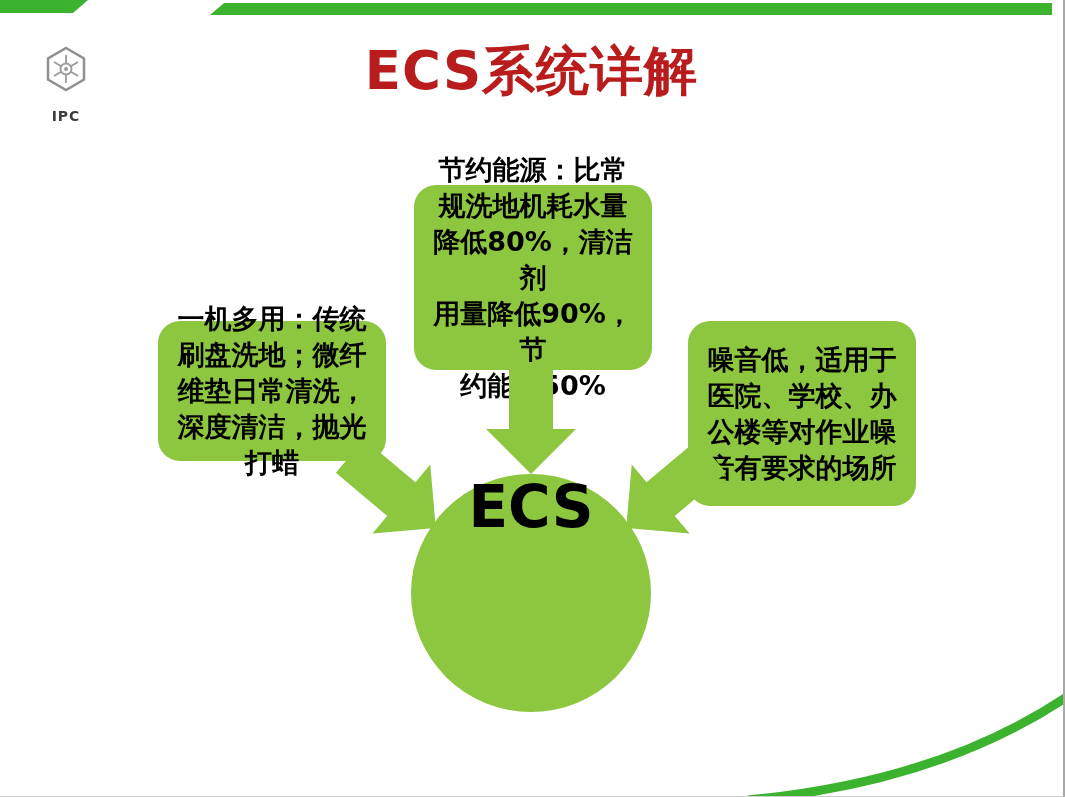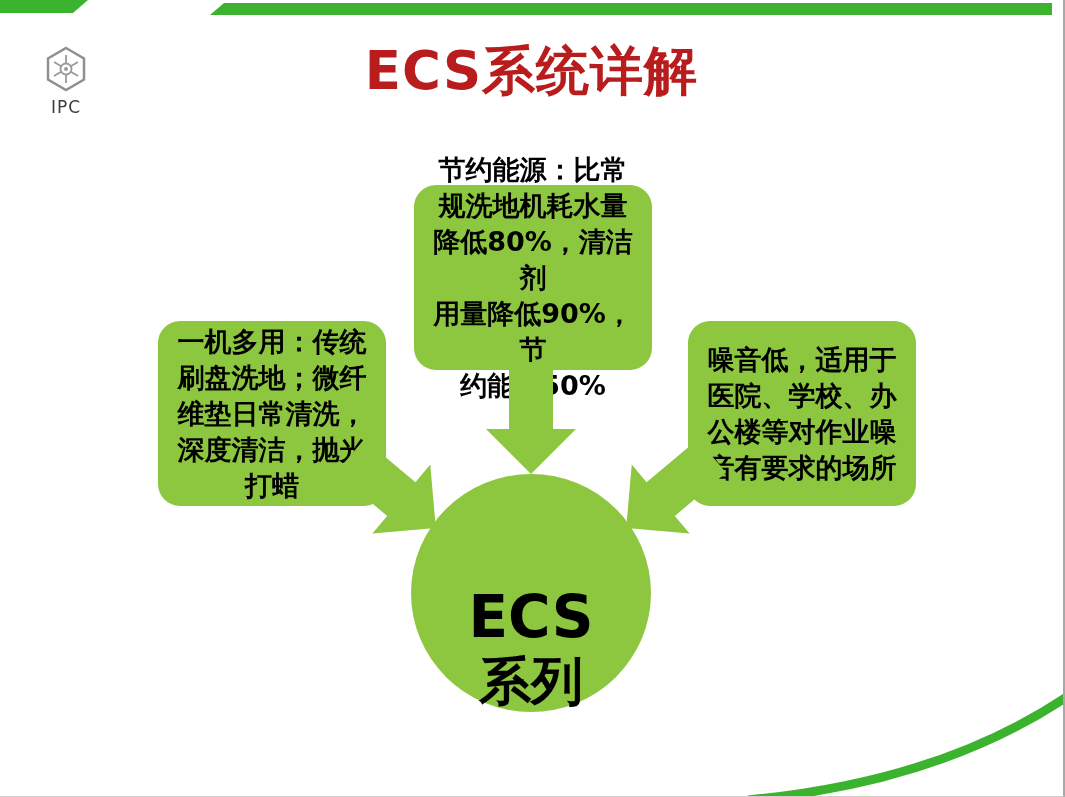--- a/index.html
+++ b/index.html
@@ -35,60 +35,60 @@
   }
 
   .logo {
     position: absolute;
     left: 38px;
     top: 46px;
     width: 56px;
     text-align: center;
   }
   .logo-text {
-    font-size: 17px;
-    font-weight: 400;
+    font-size: 14px;
+    font-weight: 700;
     color: #3c3c3c;
     letter-spacing: 1px;
-    margin-top: 1px;
+    margin-top: 12px;
   }
 
   .box {
     position: absolute;
     background: #8DC63F;
     border-radius: 22px;
     display: flex;
     align-items: center;
     justify-content: center;
     padding: 6px 6px;
   }
   .box-text {
     white-space: pre-line;
     text-align: center;
     font-size: 27px;
     font-weight: 700;
     line-height: 36px;
     color: #000000;
   }
   .box-top   { left: 414px; top: 185px; width: 238px; height: 185px; }
-  .box-left  { left: 158px; top: 321px; width: 228px; height: 185px; }
+  .box-left  { left: 158px; top: 321px; width: 228px; height: 140px; }
   .box-right { left: 688px; top: 321px; width: 228px; height: 185px; }
 
   .circle {
     position: absolute;
     left: 411px;
     top: 474px;
     width: 240px;
     height: 238px;
     border-radius: 50%;
     background: #8DC63F;
     display: flex;
     flex-direction: column;
     align-items: center;
-    justify-content: flex-end;
+    justify-content: space-between;
     color: #000000;
   }
   .circle-line1 { font-size: 58px; font-weight: 600; line-height: 66px; }
   .circle-line2 { font-size: 52px; font-weight: 600; line-height: 62px; }
 </style>
 </head>
 <body>
 
 <div class="slide">
 
@@ -138,16 +138,15 @@
   </div>
 
   <svg class="overlay" width="1065" height="797" viewBox="0 0 1065 797">
     <polygon points="0,-22 67,-22 67,-45 112,0 67,45 67,22 0,22" transform="translate(531,362) rotate(90)" fill="#8DC63F"></polygon>
     <polygon points="0,-22 67,-22 67,-45 112,0 67,45 67,22 0,22" transform="translate(350,456) rotate(40)" fill="#8DC63F"></polygon>
     <polygon points="0,-22 67,-22 67,-45 112,0 67,45 67,22 0,22" transform="translate(712,456) rotate(140)" fill="#8DC63F"></polygon>
   </svg>
 
   <div class="circle">
     <div class="circle-line1">ECS</div>
-    <div class="circle-line2">系列</div>
   </div>
 
 </div>
 
 </body></html>

